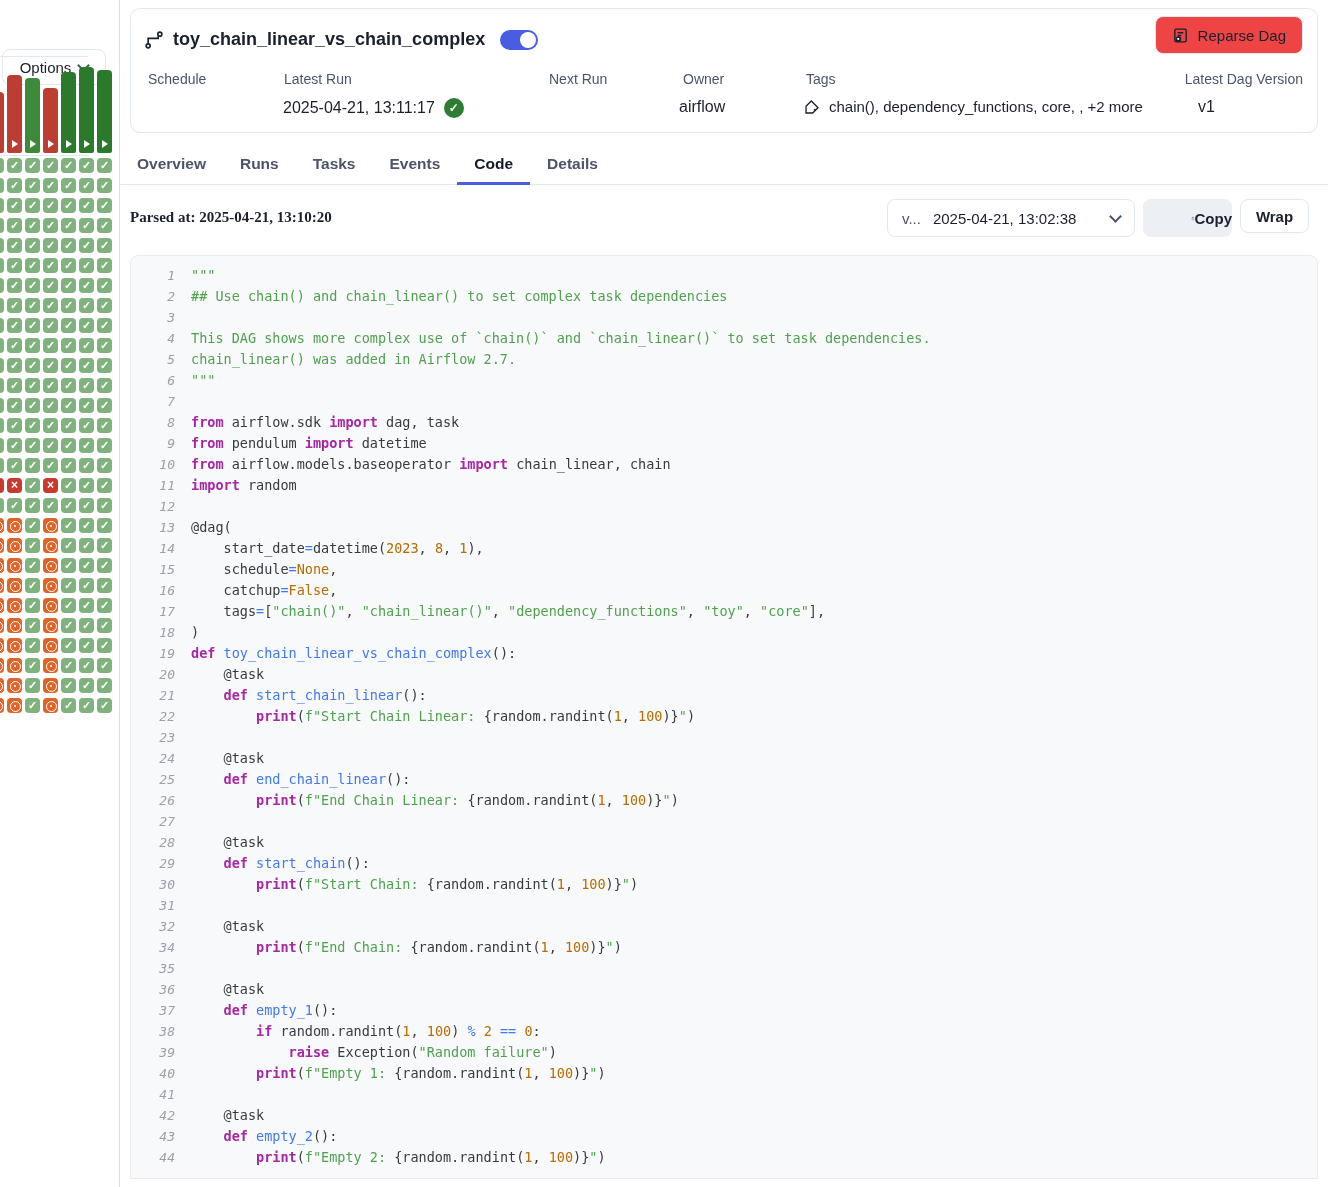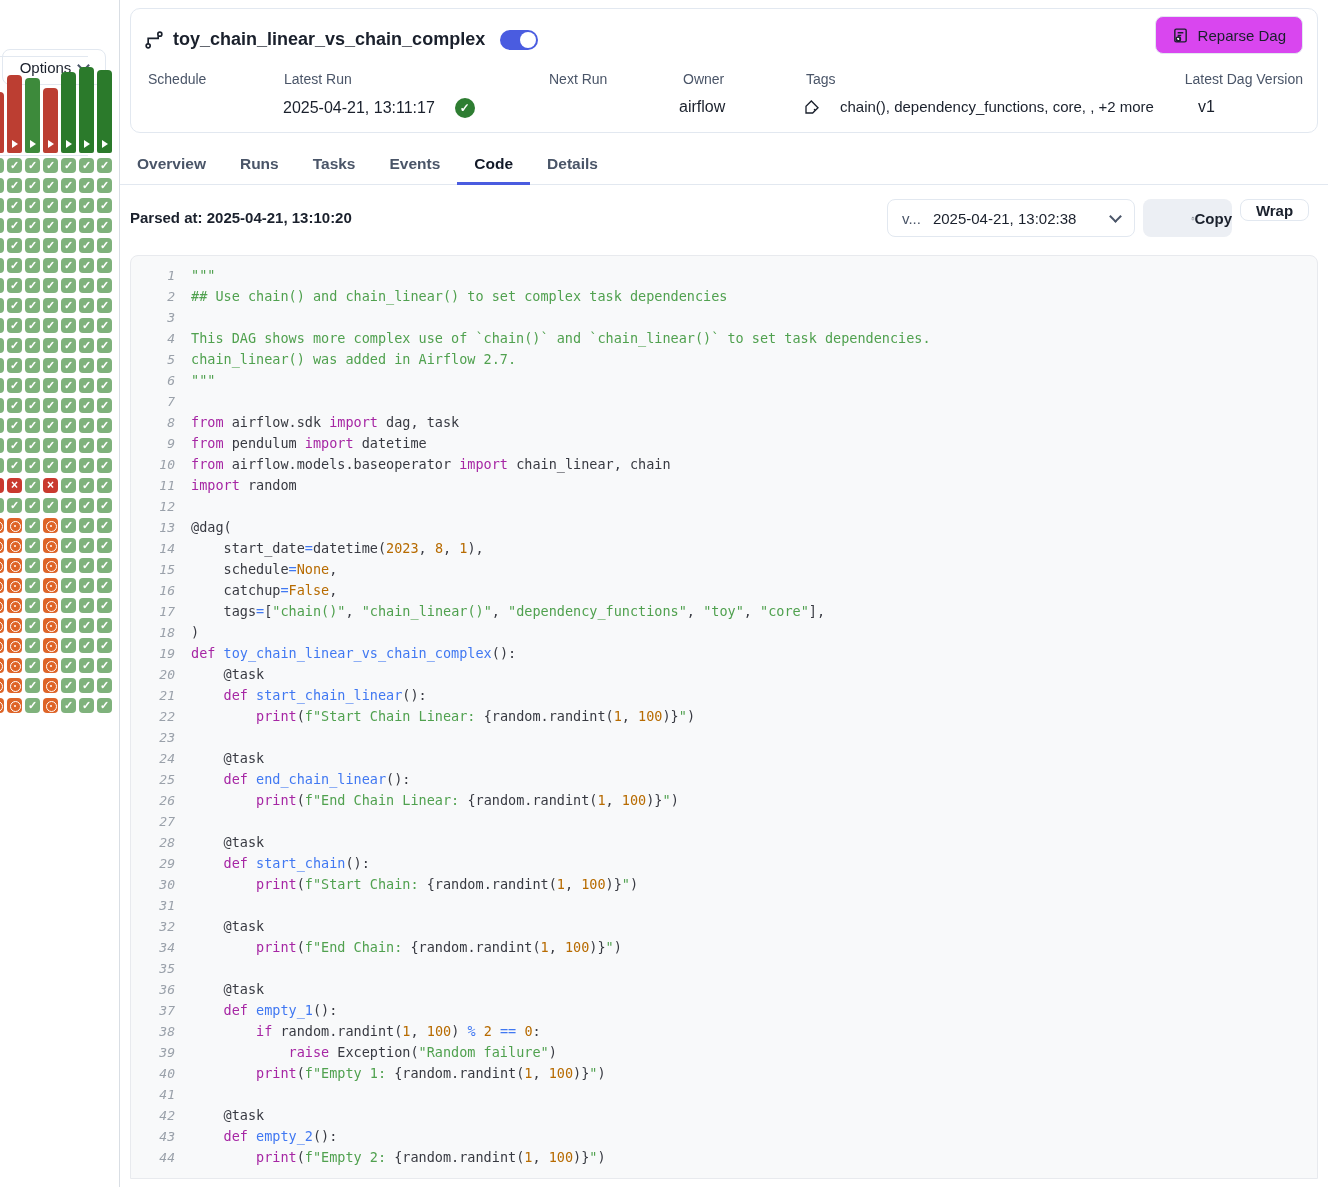--- a/index.html
+++ b/index.html
@@ -39,60 +39,60 @@
 
   .header-card { position:absolute; left:10px; top:8px; width:1188px; height:125px;
     border:1px solid #e2e8f0; border-radius:10px; background:#fff; }
   .title-row { position:absolute; left:13px; top:20px; display:flex; align-items:center; gap:9px; }
   .dag-icon { width:20px; height:20px; color:#1a202c; }
   .dag-title { font-size:18px; font-weight:700; color:#1a202c; }
   .toggle { position:relative; width:38px; height:20px; background:#4a5ce0; border-radius:10px;
     margin-left:6px; cursor:pointer; }
   .toggle .knob { position:absolute; right:2px; top:2px; width:16px; height:16px; background:#fff; border-radius:50%; }
   .meta-label { position:absolute; top:62px; font-size:14px; color:#4a5568; }
-  .meta-value { position:absolute; top:89px; font-size:16px; color:#1a202c; display:flex; align-items:center; gap:20px; }
+  .meta-value { position:absolute; top:89px; font-size:16px; color:#1a202c; display:flex; align-items:center; gap:9px; }
   .check-badge { width:20px; height:20px; border-radius:50%; background:#2e7d32; color:#fff;
     font-size:12px; font-weight:bold; line-height:20px; text-align:center; }
   .tag-icon { width:16px; height:16px; color:#1a202c; }
-  .reparse-btn { position:absolute; right:14px; top:7px; height:38px; padding:0 16px; background:#d946ef;
+  .reparse-btn { position:absolute; right:14px; top:7px; height:38px; padding:0 16px; background:#ef4444;
     border:1px solid #e2e8f0; border-radius:8px; display:flex; align-items:center; gap:9px;
     font-size:15px; color:#1a202c; cursor:pointer; }
 
   .tabs { position:absolute; left:0; top:145px; width:1208px; height:40px; border-bottom:1px solid #e2e8f0;
     display:flex;text-align:center; }
   .tab { height:40px; padding:0 17px; display:flex; align-items:center; font-size:15.5px; font-weight:600;
     color:#4a5568; cursor:pointer; border-bottom:3px solid transparent; }
   .tab.active { color:#111827; font-weight:700; border-bottom-color:#4a5ce0; }
 
-  .parsed-at { position:absolute; left:10px; top:209px; font-size:15px; font-weight:700; color:#1a202c; }
+  .parsed-at { position:absolute; left:10px; top:209px; font-size:15px; font-weight:700; color:#1a202c;font-family:Liberation Serif, serif; }
 
   .version-select { position:absolute; left:767px; top:199px; width:248px; height:38px; background:#fff;
     border:1px solid #e2e8f0; border-radius:8px; display:flex; align-items:center; padding:0 14px;
     font-size:15px; cursor:pointer; }
   .version-select .vprefix { color:#4a5568; margin-right:12px; }
   .version-select .vdate { color:#1a202c; flex:1; }
   .btn-copy { position:absolute; left:1023px; top:199px; width:89px; height:38px; background:#eceff4;
     border:none; border-radius:8px; display:flex; align-items:center; justify-content:center; 
     font-size:15px; font-weight:600; color:#1a202c; cursor:pointer;padding-left:48px; }
-  .btn-wrap { position:absolute; left:1120px; top:199px; width:69px; height:22px; background:#fff;
+  .btn-wrap { position:absolute; left:1120px; top:199px; width:69px; height:34px; background:#fff;
     border:1px solid #e2e8f0; border-radius:8px; display:flex; align-items:center; justify-content:center;
     font-size:15px; font-weight:600; color:#1a202c; cursor:pointer; }
   .clip-icon { width:15px; height:15px; color:#1a202c; }
 
   .code-panel { position:absolute; left:10px; top:255px; width:1188px; height:924px;
     background:#f8f9fa; border:1px solid #e8eaee; border-radius:8px 8px 0 0; overflow:hidden;
     padding-top:9px; }
   .code-line { height:21px; line-height:21px; white-space:pre;
     font-family:"DejaVu Sans Mono", monospace; font-size:13.5px; }
   .code-line .ln { display:inline-block; width:44px; text-align:right; padding-right:0;
     color:#9aa1aa; font-style:italic; font-size:13px; }
   .code-line .code-text { padding-left:16px; color:#383a42; }
   .tok-p { color:#383a42; }
   .tok-c { color:#50a14f; }
-  .tok-k { color:#a626a4; }
+  .tok-k { color:#a626a4;font-weight:bold; }
   .tok-f { color:#4078f2; }
   .tok-n { color:#b76b01; }
   .tok-o { color:#4078f2; }
 </style>
 </head>
 <body>
 
 <div class="page">
 
   <div class="sidebar">

